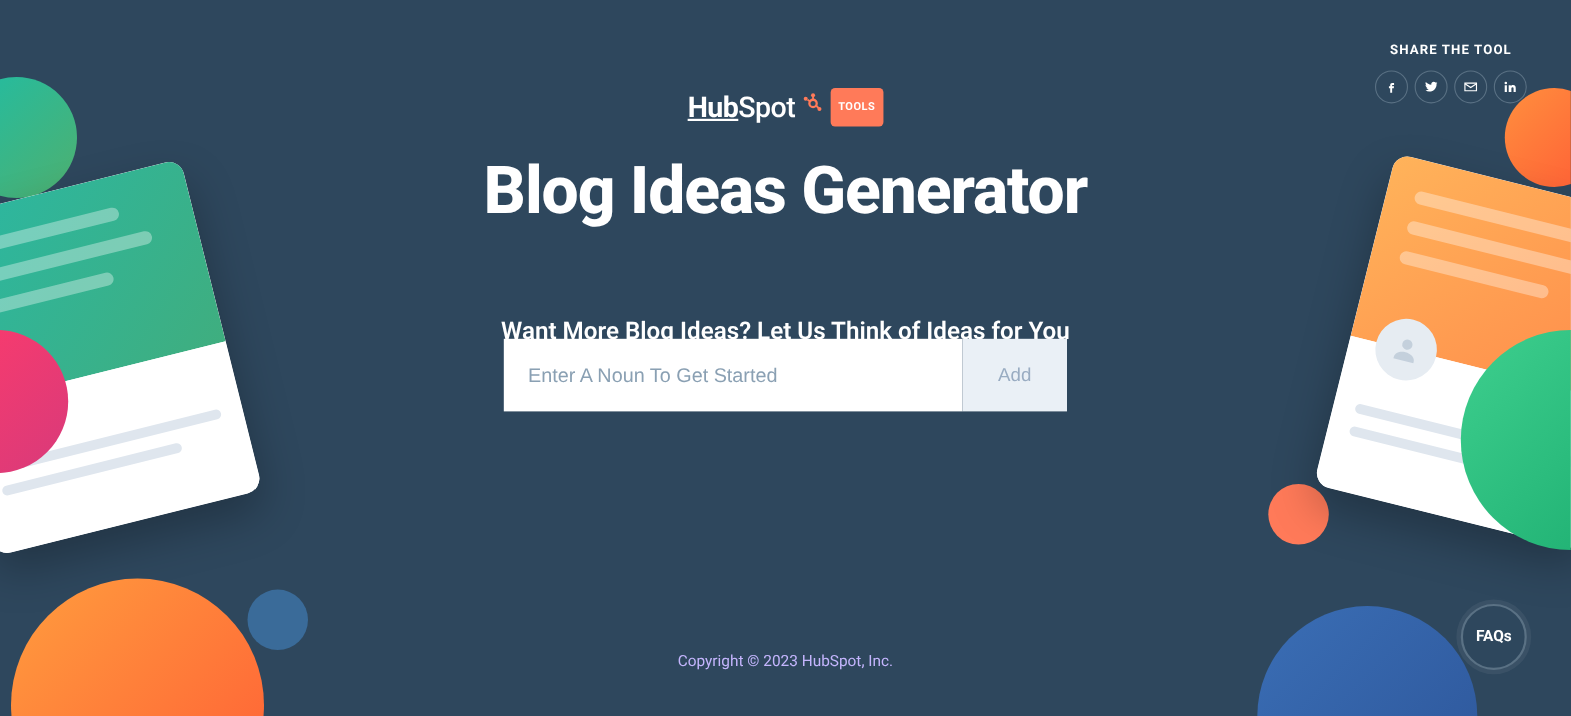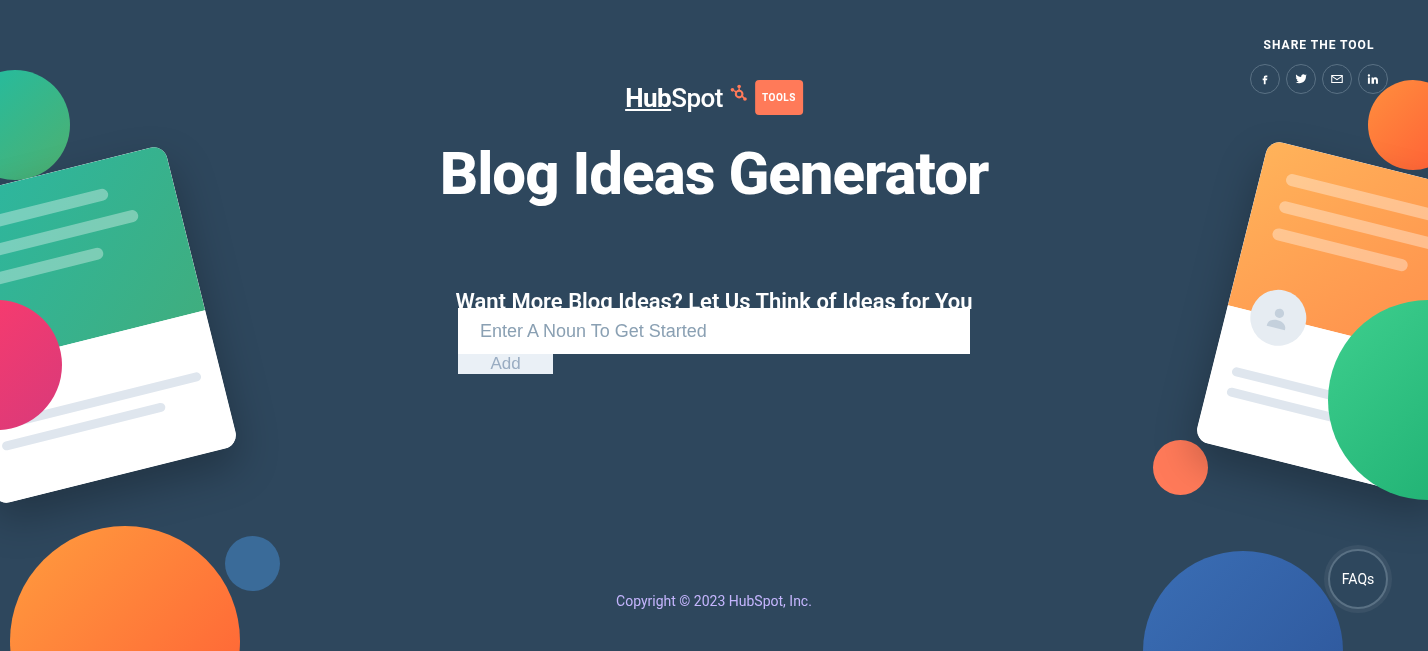--- a/index.html
+++ b/index.html
@@ -119,21 +119,20 @@
     
     .input-row {
       position: absolute;
       top: 308px;
       left: 50%;
       transform: translateX(-50%);
       display: flex;
       width: 512px;
       height: 66px;
       z-index: 20;
-      flex-direction: column;
     }
     .noun-input {
       flex: 1;
       background: #fff;
       border: none;
       font-size: 18px;
       padding: 0 22px;
       color: #33475b;
       outline: none;
     }
@@ -167,21 +166,21 @@
       position: absolute;
       bottom: 42px;
       right: 40px;
       width: 60px;
       height: 60px;
       border-radius: 50%;
       background: #2e475d;
       border: 2px solid #5a7184;
       color: #fff;
       font-size: 14px;
-      font-weight: 400;
+      font-weight: 700;
       display: flex;
       align-items: center;
       justify-content: center;
       cursor: pointer;
       z-index: 50;
       box-shadow: 0 0 0 4px rgba(255,255,255,0.06);
     }
 
     
     .circle {

